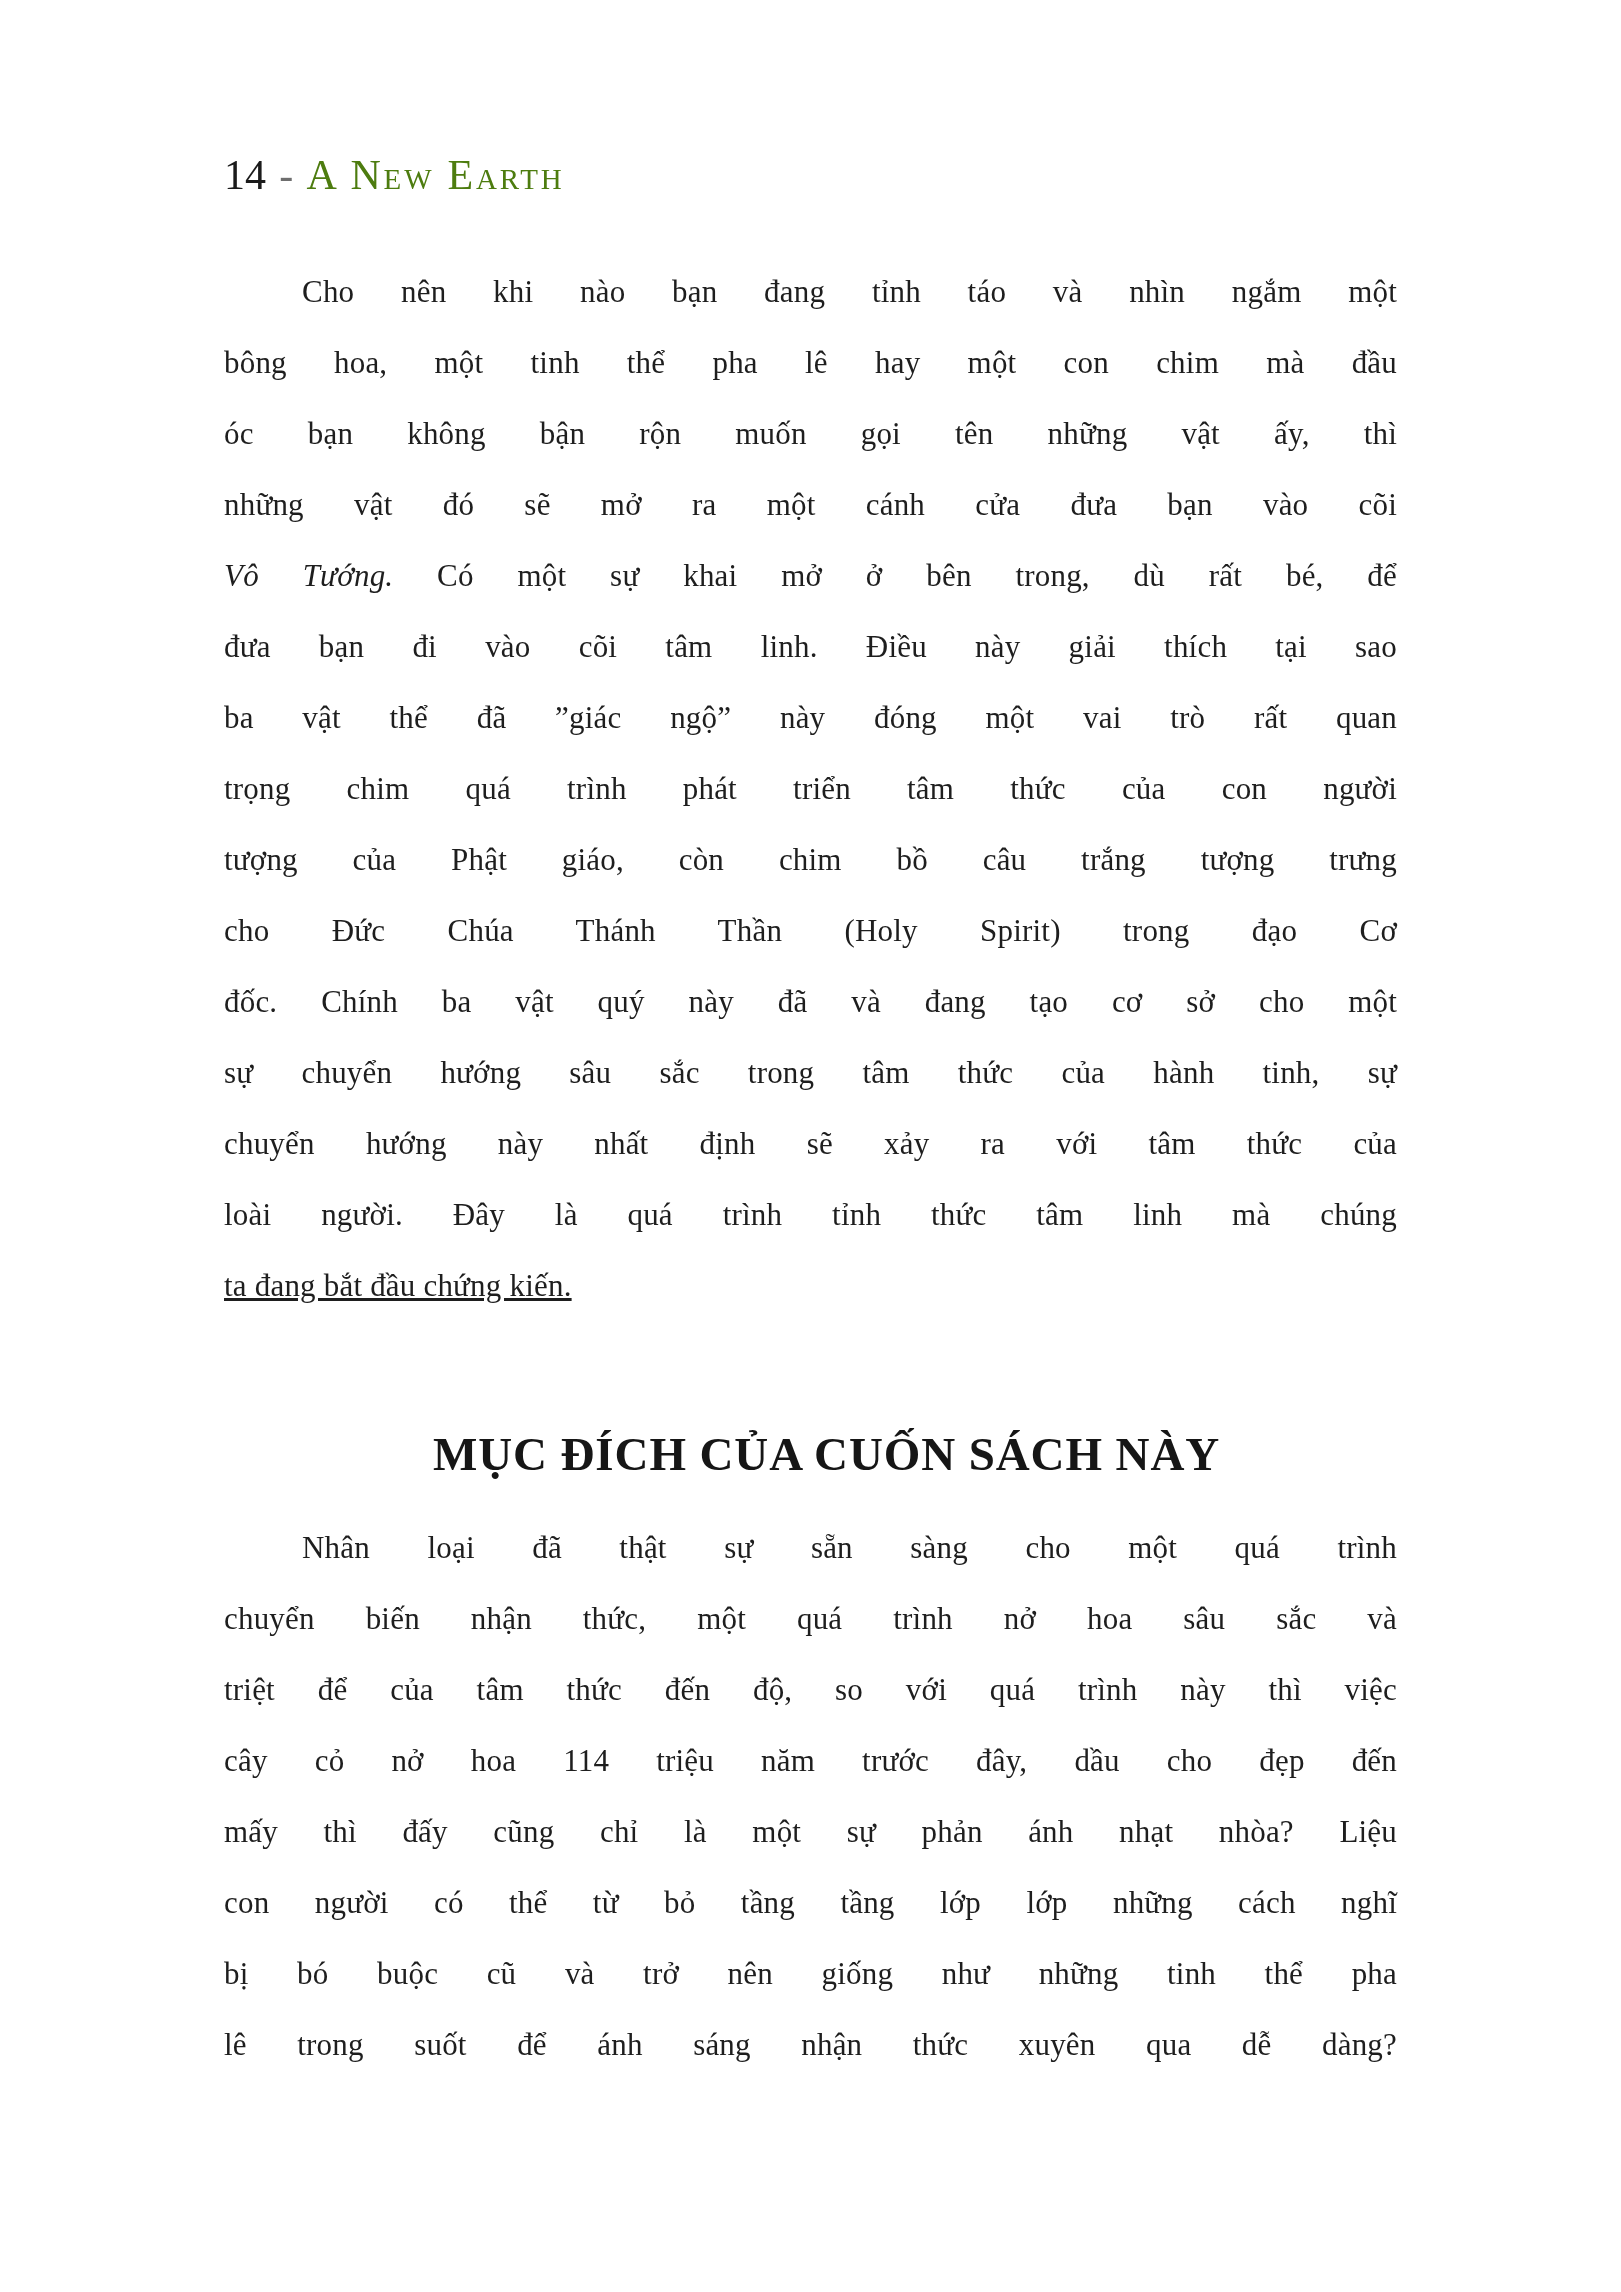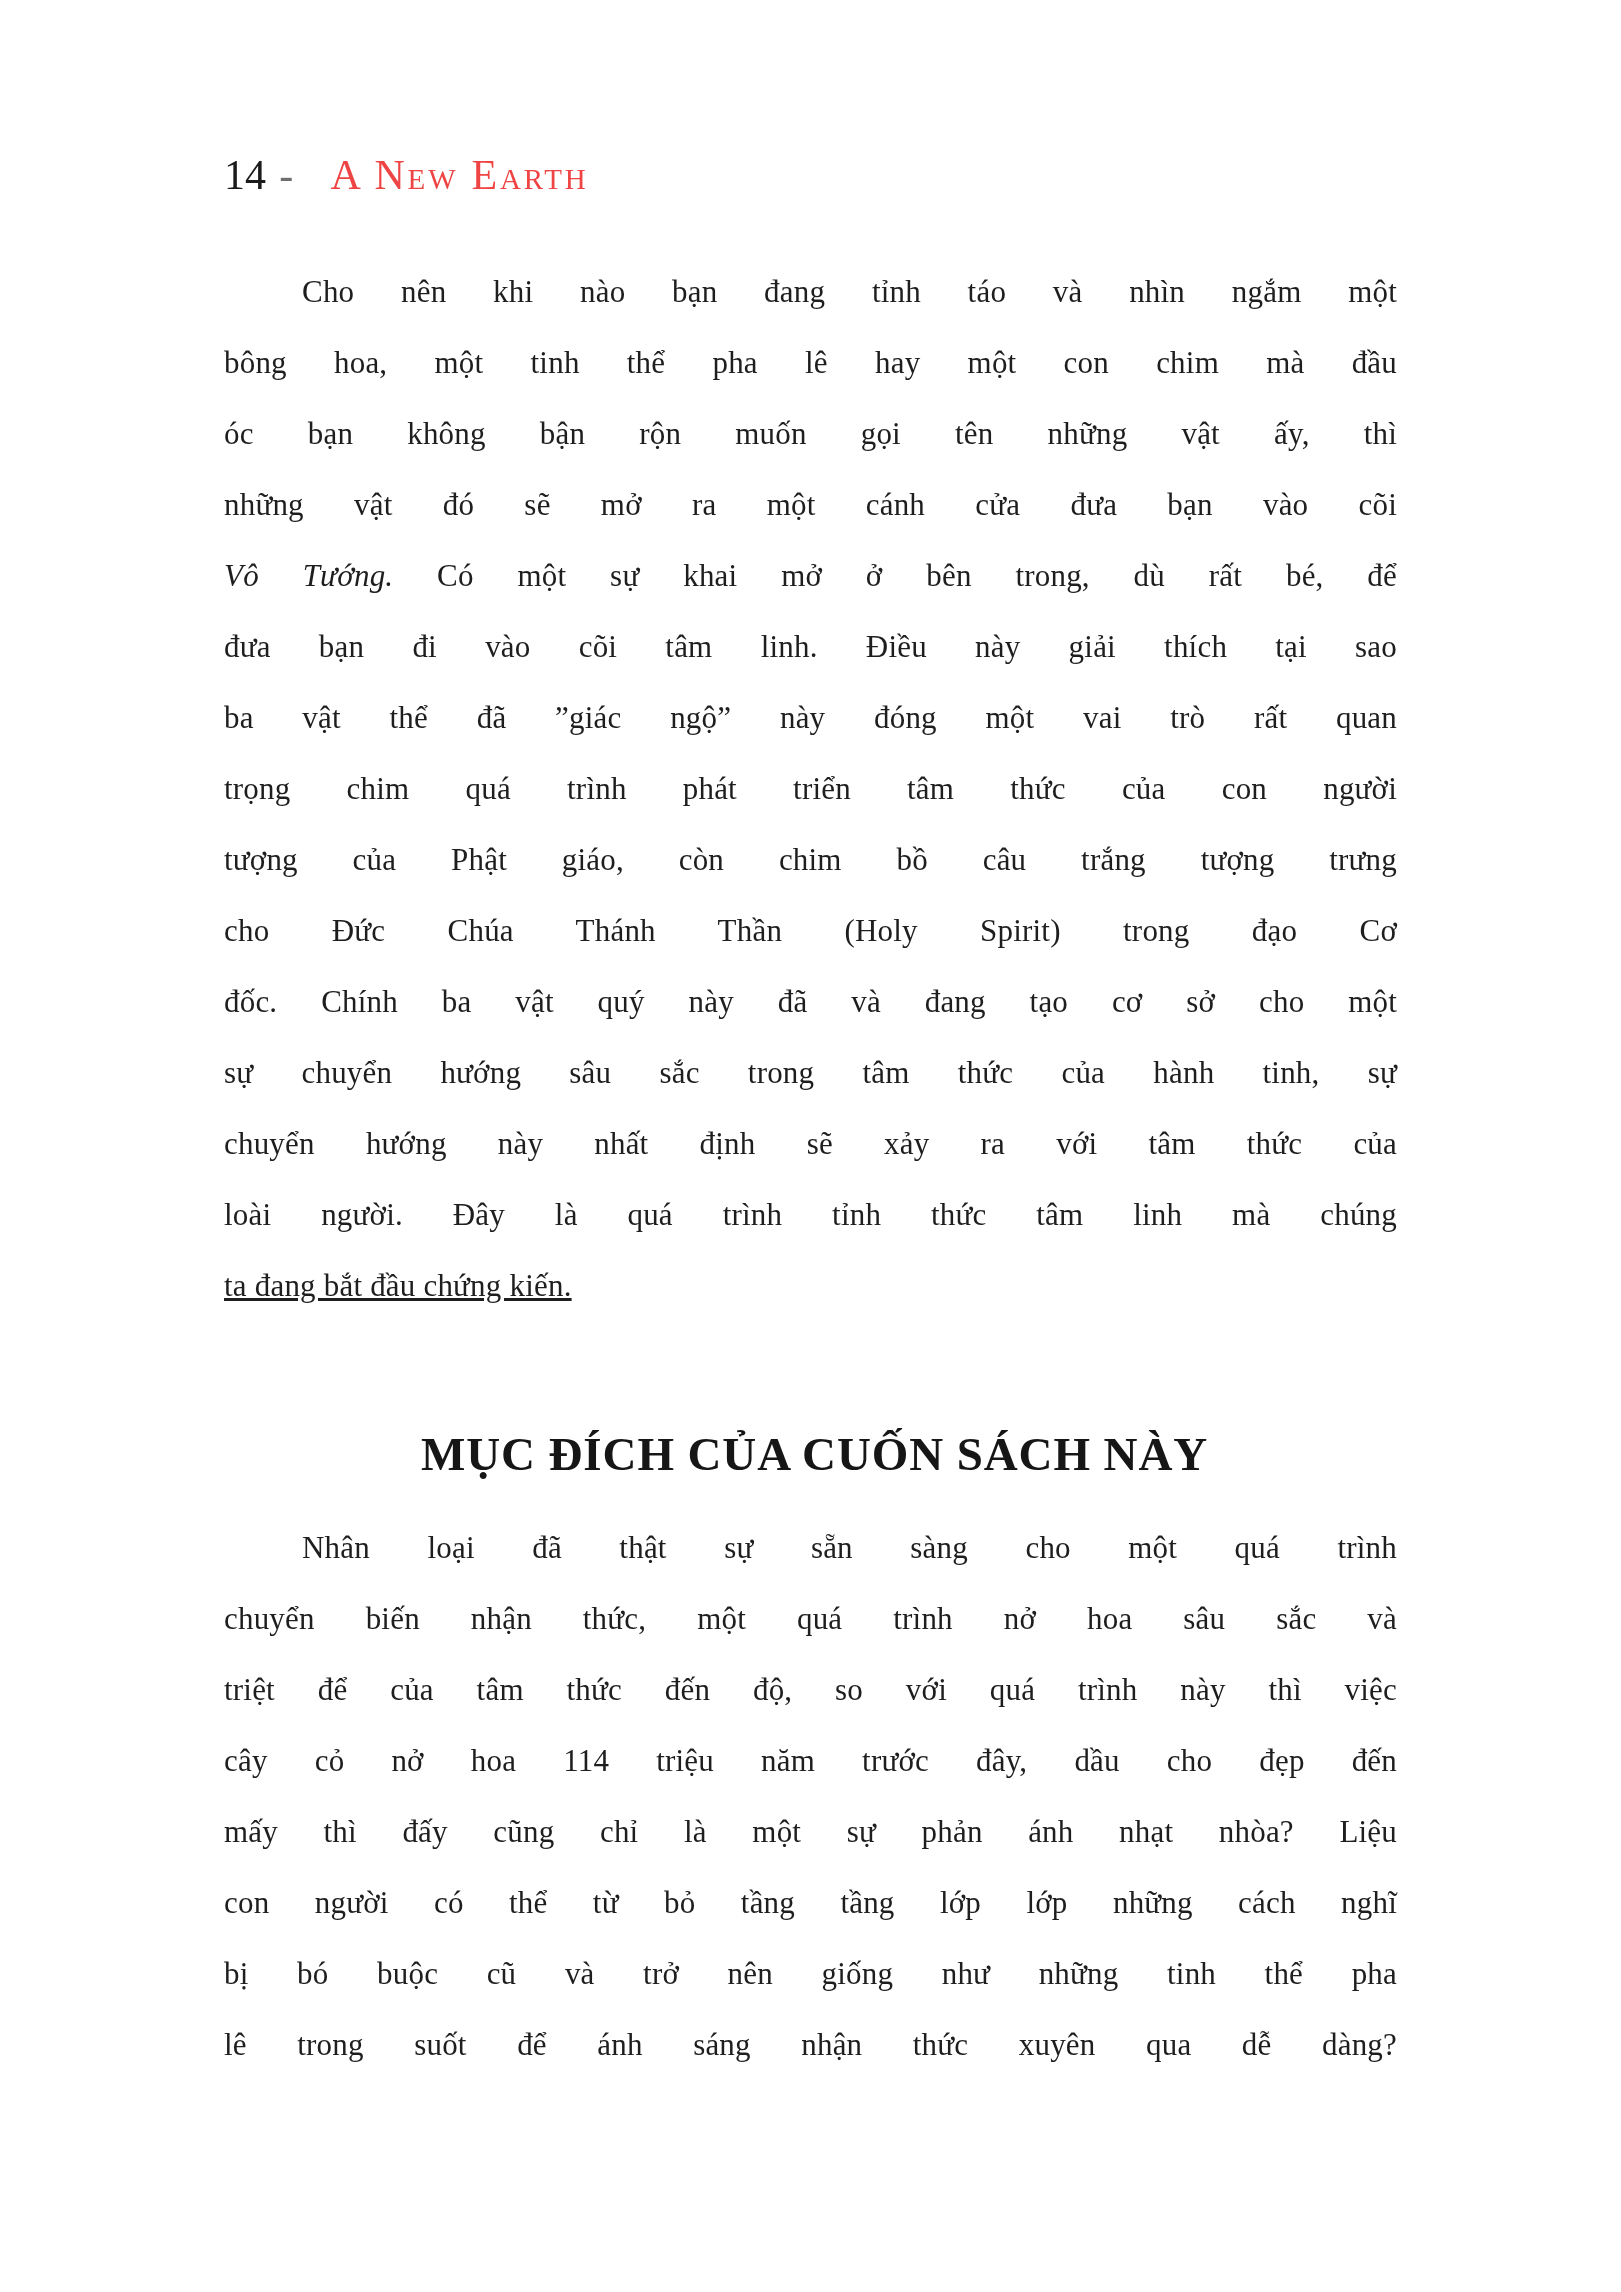--- a/index.html
+++ b/index.html
@@ -26,24 +26,23 @@
   }
   .page-number {
     font-weight: normal;
     color: #1b1b1b;
   }
   .header-sep {
     color: #6e6e6e;
     margin: 0 13.2px;
   }
   .book-title {
-    color: #ef4444;
+    color: #4d7c0f;
     font-variant: small-caps;
     letter-spacing: 2.8px;
-    margin-left: 24px;
   }
   .body-paragraph {
     position: absolute;
     left: 224px;
     width: 1173px;
   }
   #paragraph-1 { top: 256px; }
   #paragraph-2 { top: 1512px; }
   .text-line {
     height: 71px;
@@ -53,21 +52,21 @@
     text-align: justify;
     text-align-last: justify;
     white-space: normal;
     letter-spacing: 0.2px;
   }
   .text-line.indent { text-indent: 78px; }
   .text-line.last-left { text-align-last: left; text-decoration: underline; }
   .text-segment.italic { font-style: italic; }
   .section-heading {
     position: absolute;
-    left: 228px;
+    left: 240px;
     top: 1416px;
     width: 1173px;
     text-align: center;
     font-size: 47px;
     font-weight: bold;
     color: #161616;
     line-height: 76px;
     letter-spacing: 0.9px;
     white-space: nowrap;
   }

